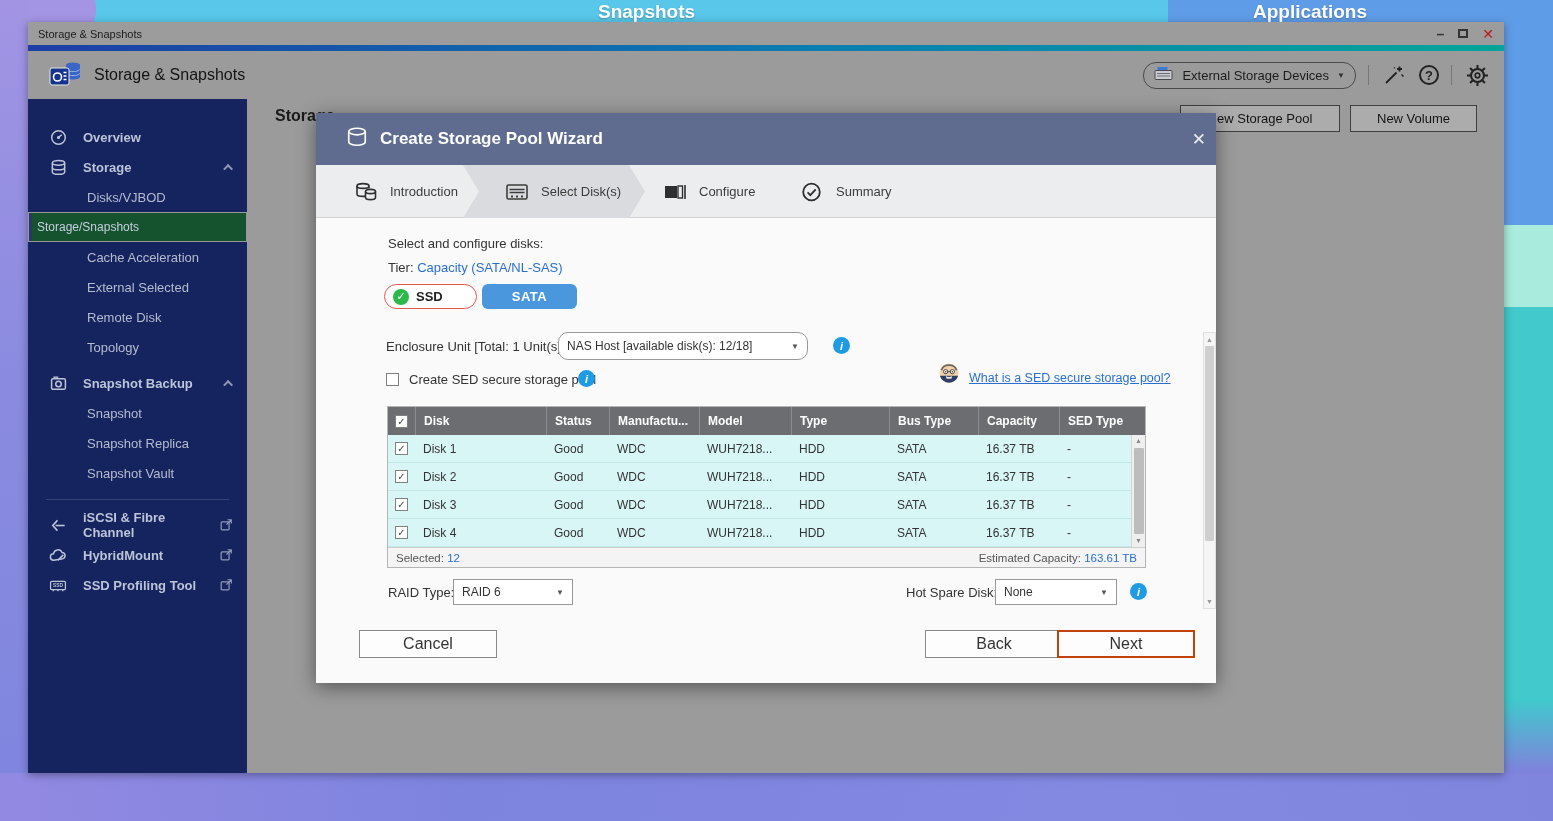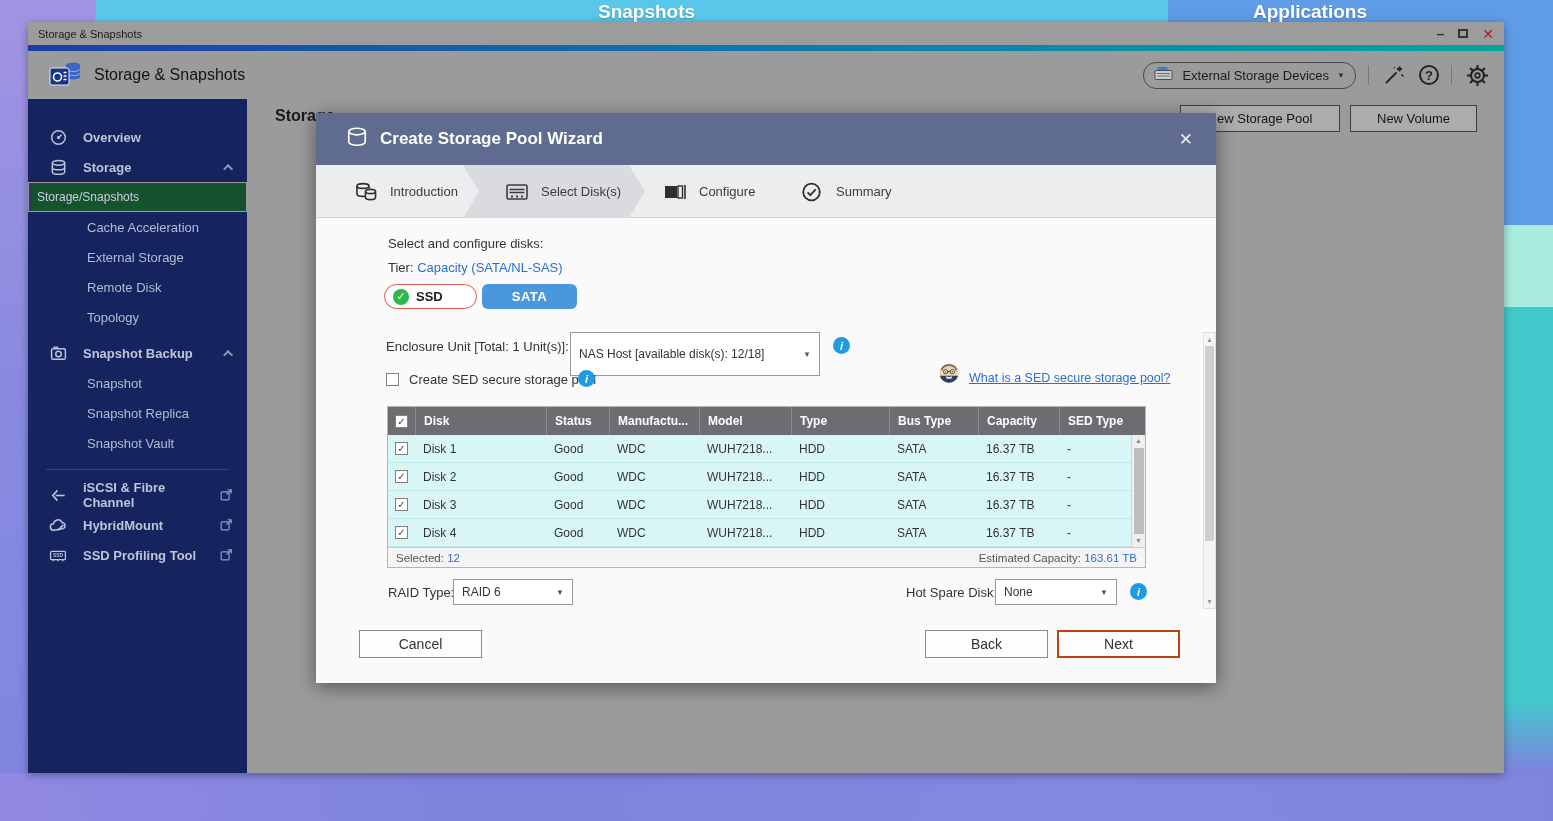--- a/index.html
+++ b/index.html
@@ -47,21 +47,21 @@
   .nav-divider { border-top:1px solid rgba(255,255,255,.14); margin:11px 18px 10px 18px; }
   .ext-ico { margin-left:8px; color:#8f99b8; display:flex; }
 
   .main { position:relative; flex:1; }
   .page-title { position:absolute; left:28px; top:8px; font-size:16px; font-weight:bold; color:#1a1a1a; }
   .main-btn { position:absolute; top:6px; height:27px; border:1px solid #3f3f3f; background:rgba(250,250,250,.18); font-size:13px; color:#141414; display:flex; align-items:center; justify-content:center; }
   .nsp { left:933px; width:160px; } .nv { left:1103px; width:127px; }
 
   
   .dialog { position:absolute; left:288px; top:91px; width:900px; height:570px; background:#fafafa; box-shadow:0 4px 18px rgba(0,0,0,.45); z-index:5; }
-  .dlg-titlebar { height:52px; background:#5f6c8f; display:flex; align-items:center; padding:0 23px 0 30px; }
+  .dlg-titlebar { height:52px; background:#5f6c8f; display:flex; align-items:center; padding:0 10px 0 30px; }
   .dlg-titlebar .dlg-title { color:#fff; font-size:17px; font-weight:bold; margin-left:12px; flex:1; }
   .dlg-close { color:#e8eaf0; font-size:17px; cursor:default; }
   .steps { position:relative; height:53px; background:#ecedef; border-bottom:1px solid #d2d2d2; }
   .step { position:absolute; top:0; height:53px; display:flex; align-items:center; gap:12px; color:#3c3c3c; font-size:13px; }
   .step svg { color:#2f2f2f; }
   .step.s1 { left:38px; } .step.s3 { left:347px; } .step.s4 { left:484px; }
   .step-active { position:absolute; left:147px; top:0; width:182px; height:53px; background:#d9dbdf;
      clip-path:polygon(0 0, calc(100% - 16px) 0, 100% 50%, calc(100% - 16px) 100%, 0 100%, 16px 50%);
      display:flex; align-items:center; gap:12px; padding-left:42px; color:#3c3c3c; font-size:13px; }
 
@@ -69,21 +69,21 @@
   .sel-text { position:absolute; left:72px; top:18px; }
   .tier-row { position:absolute; left:72px; top:42px; }
   .link-blue { color:#2a6fd0; }
   .pill-ssd { position:absolute; left:68px; top:66px; width:93px; height:25px; border:1px solid #e2574c; border-radius:13px; background:#fff; display:flex; align-items:center; gap:7px; padding-left:8px; font-weight:bold; color:#222; }
   .ssd-check { width:16px; height:16px; border-radius:50%; background:#2db84c; color:#fff; font-size:11px; display:flex; align-items:center; justify-content:center; }
   .pill-sata { position:absolute; left:166px; top:66px; width:95px; height:25px; border-radius:6px; background:#4a97de; color:#fff; font-weight:bold; display:flex; align-items:center; justify-content:center; letter-spacing:.5px; }
 
   .enc-label { position:absolute; left:70px; top:121px; }
   .sel { background:#fff; border:1px solid #999; display:flex; align-items:center; font-size:12px; color:#333; padding:0 8px; justify-content:space-between; }
   .sel .car { font-size:8px; color:#555; }
-  .enc-sel { position:absolute; left:254px; top:114px; width:250px; height:44px; }
+  .enc-sel { position:absolute; left:242px; top:114px; width:250px; height:28px;border-radius:10px; }
   .info { width:17px; height:17px; border-radius:50%; background:#1e9be2; color:#fff; font-size:11px; font-weight:bold; font-style:italic; display:flex; align-items:center; justify-content:center; }
   .info.i-enc { position:absolute; left:517px; top:119px; }
   .cbx { width:13px; height:13px; background:#fff; border:1px solid #808080; display:flex; align-items:center; justify-content:center; font-size:10px; color:#444; }
   .sed-cbx { position:absolute; left:70px; top:155px; }
   .sed-label { position:absolute; left:93px; top:154px; }
   .info.i-sed { position:absolute; left:262px; top:152px; }
   .prof { position:absolute; left:623px; top:145px; }
   .sed-link { position:absolute; left:653px; top:153px; font-size:12.5px; color:#2a6fd0; text-decoration:underline; }
 
   .dtable { position:absolute; left:71px; top:188px; width:759px; border:1px solid #b5b5b5; background:#fff; }
@@ -99,21 +99,21 @@
   .t-scroll { position:absolute; right:0; top:0; bottom:0; width:14px; background:#efefef; border-left:1px solid #d5d5d5; display:flex; flex-direction:column; align-items:center; }
   .t-scroll .arr { font-size:7px; color:#888; line-height:12px; height:12px; }
   .t-scroll .thumb { width:10px; flex:1; background:#bdbdbd; margin:1px 0; border-radius:1px; }
 
   .raid-label { position:absolute; left:72px; top:367px; }
   .raid-sel { position:absolute; left:137px; top:361px; width:120px; height:26px; }
   .hs-label { position:absolute; left:590px; top:367px; }
   .hs-sel { position:absolute; left:679px; top:361px; width:122px; height:26px; }
   .info.i-hs { position:absolute; left:814px; top:365px; }
 
-  .dlg-btn { position:absolute; top:412px; width:123px; height:28px; background:#fdfdfd; border:1px solid #8a8a8a; color:#333; font-size:14px; display:flex; align-items:center; justify-content:center; }
+  .dlg-btn { position:absolute; top:412px; width:138px; height:28px; background:#fdfdfd; border:1px solid #8a8a8a; color:#333; font-size:16px; display:flex; align-items:center; justify-content:center; }
   .b-cancel { left:43px; } .b-back { left:609px; } .b-next { left:741px; border:2px solid #c2410c; }
 
   .dlg-scroll { position:absolute; left:887px; top:114px; width:13px; height:277px; background:#f5f5f5; border:1px solid #e0e0e0; display:flex; flex-direction:column; align-items:center; }
   .dlg-scroll .arr { font-size:7px; color:#999; height:13px; line-height:13px; }
   .dlg-scroll .thumb { width:9px; height:195px; background:#cfcfcf; border-radius:1px; }
   .dlg-scroll .gap { flex:1; }
 </style>
 </head>
 <body>
 
@@ -214,28 +214,31 @@
           <span class="nico">
             <svg width="17" height="17" viewBox="0 0 16 16" fill="none" stroke="currentColor" stroke-width="1.4">
               <ellipse cx="8" cy="3.6" rx="5.8" ry="2.2"></ellipse>
               <path d="M2.2 3.6v8.6c0 1.2 2.6 2.2 5.8 2.2s5.8-1 5.8-2.2V3.6"></path>
               <path d="M2.2 8c0 1.2 2.6 2.2 5.8 2.2S13.8 9.2 13.8 8"></path>
             </svg>
           </span>
           <span class="lbl">Storage</span>
           <span class="chev-up"></span>
         </div>
+        <div class="nav-sub">
+            <span>Disks/VJBOD</span>
+          </div>
         <div class="nav-sub sel">
             <span>Storage/Snapshots</span>
           </div>
         <div class="nav-sub">
             <span>Cache Acceleration</span>
           </div>
         <div class="nav-sub">
-            <span>External Storage</span>
+            <span>External Selected</span>
           </div>
         <div class="nav-sub">
             <span>Remote Disk</span>
           </div>
         <div class="nav-sub">
             <span>Topology</span>
           </div>
 
         <div class="nav-item" style="margin-top:6px">
           <span class="nico">

